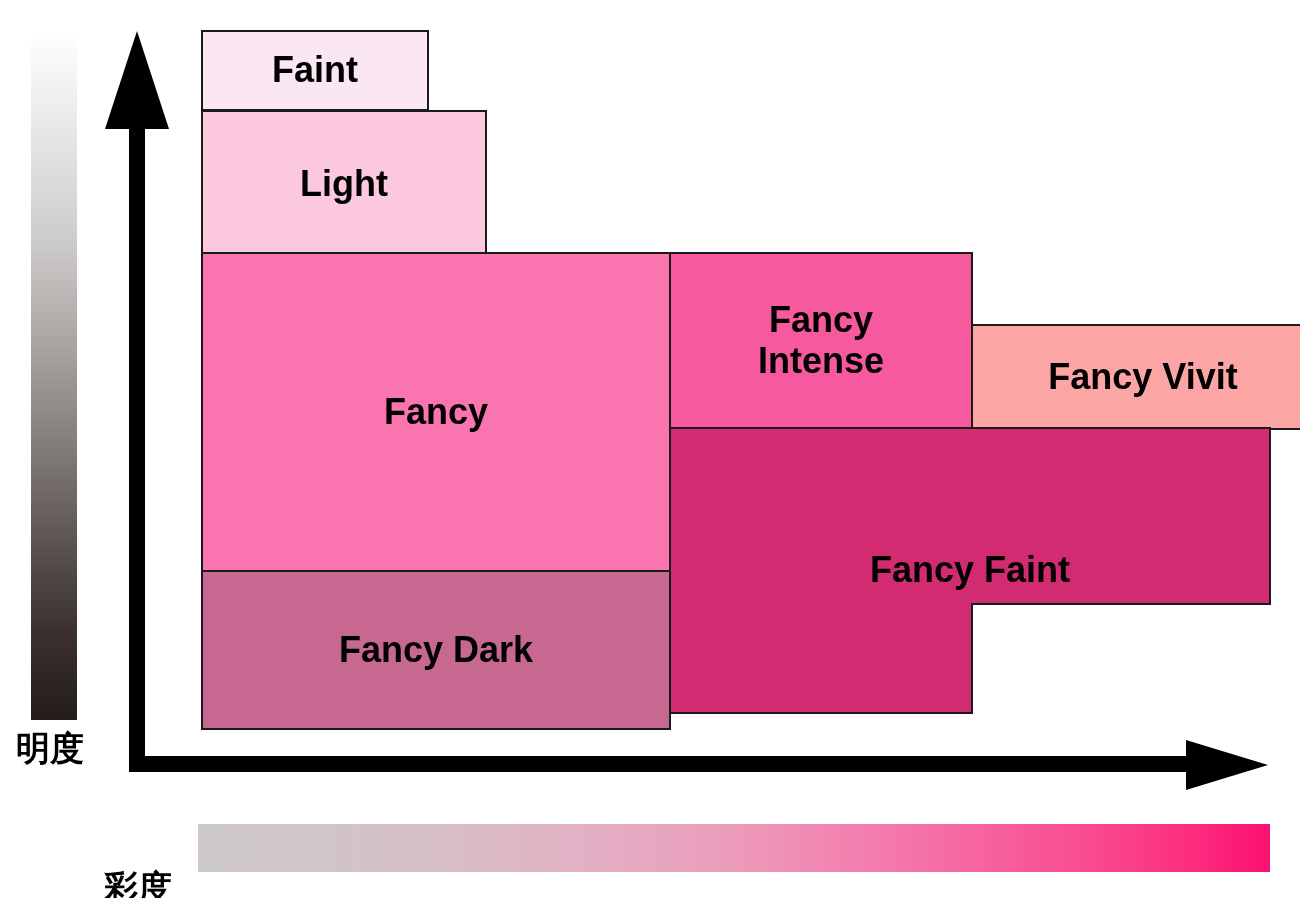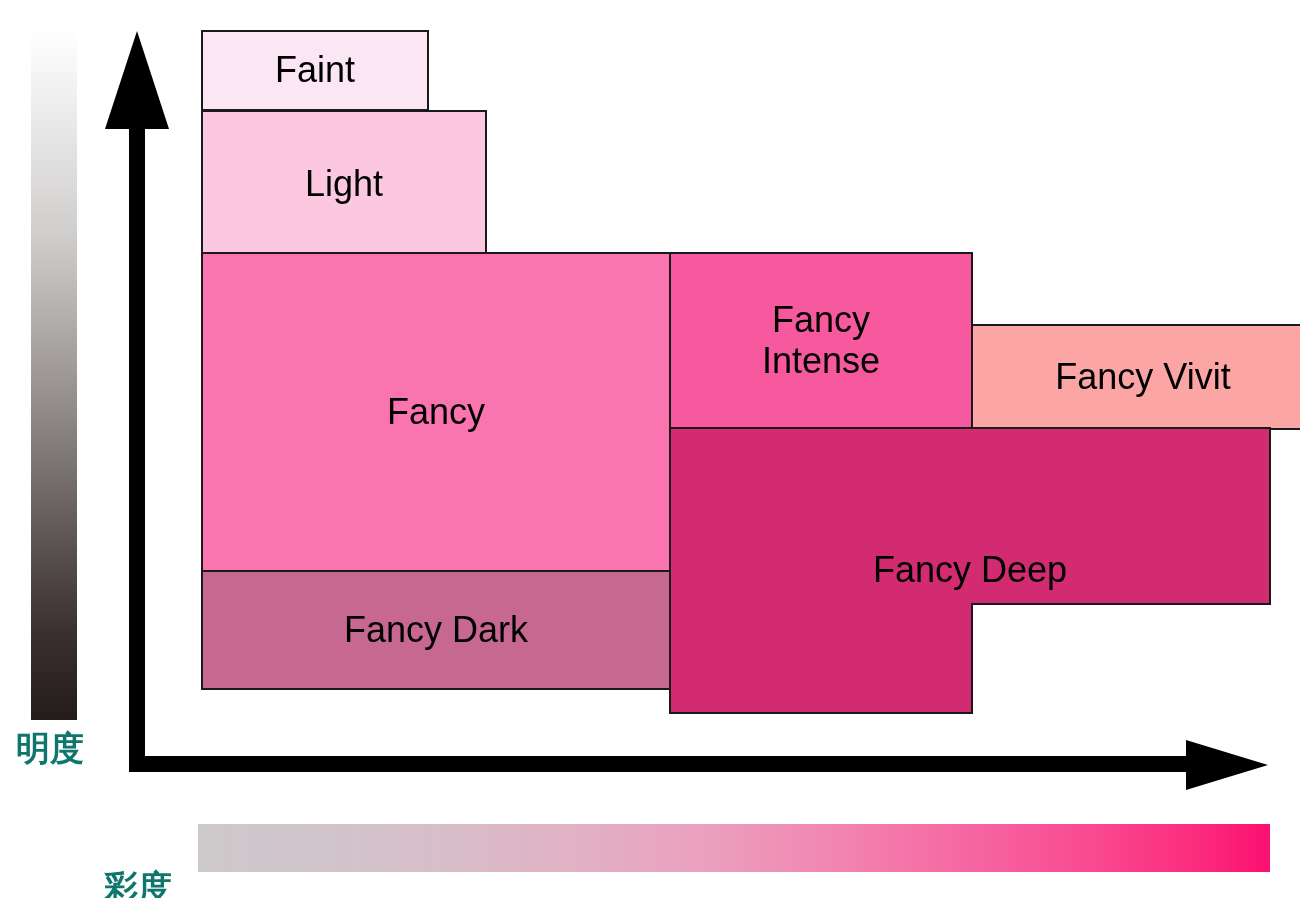--- a/index.html
+++ b/index.html
@@ -36,34 +36,34 @@
   }
   .axis-x-head {
     position: absolute; left: 1186px; top: 740px; width: 0; height: 0;
     border-top: 25px solid transparent;
     border-bottom: 25px solid transparent;
     border-left: 82px solid #000;
   }
 
   .axis-label {
     position: absolute;
-    font-size: 34px; font-weight: bold; color: #0f766e; line-height: 1;
+    font-size: 34px; font-weight: bold; color: #000000; line-height: 1;
     white-space: nowrap;
   }
   .axis-label.value { left: 16px; top: 731px; }
   .axis-label.chroma { left: 104px; top: 870px; }
 
   
   .cat {
     position: absolute;
     border: 2.5px solid #1a1a1a;
     display: flex; align-items: center; justify-content: center;
     text-align: center;
     color: #000;
-    font-weight: normal;
+    font-weight: bold;
     line-height: 1.12;
     white-space: pre-line;
   }
   .cat span { display: block; pointer-events: none; }
 </style>
 </head>
 <body>
 
 <div id="stage">
 
@@ -79,21 +79,21 @@
   <div class="axis-label chroma">彩度</div>
 
   <div class="chroma-gradient"></div>
 
   <div id="cats">
       <div class="cat" style="left: 201px; top: 30px; width: 228px; height: 81px; background: rgb(251, 231, 243); font-size: 36px; z-index: 10;"><span>Faint</span></div>
       <div class="cat" style="left: 201px; top: 110px; width: 228px; height: 73px; background: rgb(251, 217, 235); font-size: 36px; z-index: 11;"><span>Very Light</span></div>
       <div class="cat" style="left: 201px; top: 110px; width: 286px; height: 148px; background: rgb(251, 200, 223); font-size: 36px; z-index: 12;"><span>Light</span></div>
       <div class="cat" style="left: 201px; top: 257px; width: 317px; height: 100px; background: rgb(251, 180, 213); font-size: 36px; z-index: 13;"><span>Fancy Light</span></div>
       <div class="cat" style="left: 201px; top: 252px; width: 470px; height: 320px; background: rgb(250, 116, 175); font-size: 36px; z-index: 14;"><span>Fancy</span></div>
-      <div class="cat" style="left: 201px; top: 570px; width: 470px; height: 120px; background: rgb(198, 104, 143); font-size: 36px; z-index: 15;"><span>Fancy Dark</span></div>
+      <div class="cat" style="left: 201px; top: 570px; width: 470px; height: 160px; background: rgb(198, 104, 143); font-size: 36px; z-index: 15;"><span>Fancy Dark</span></div>
       <div class="cat" style="left: 669px; top: 252px; width: 304px; height: 177px; background: rgb(247, 89, 159); font-size: 36px; z-index: 16;"><span>Fancy
 Intense</span></div>
       <div class="cat" style="left: 971px; top: 324px; width: 344px; height: 106px; background: #fca5a5; font-size: 36px; z-index: 17;"><span>Fancy Vivit</span></div>
-      <div class="cat" style="left: 669px; top: 427px; width: 602px; height: 287px; background: rgb(211, 43, 114); font-size: 36px; z-index: 18;"><span>Fancy Deep</span></div>
+      <div class="cat" style="left: 669px; top: 427px; width: 602px; height: 287px; background: rgb(211, 43, 114); font-size: 36px; z-index: 18;"><span>Fancy Faint</span></div>
     </div>
 
 <div style="position: absolute; left: 971px; top: 603px; width: 300px; height: 111px; background: rgb(255, 255, 255); border-left: 2.5px solid rgb(26, 26, 26); border-top: 2.5px solid rgb(26, 26, 26); z-index: 19;"></div>
   </div>
 
 </body></html>

